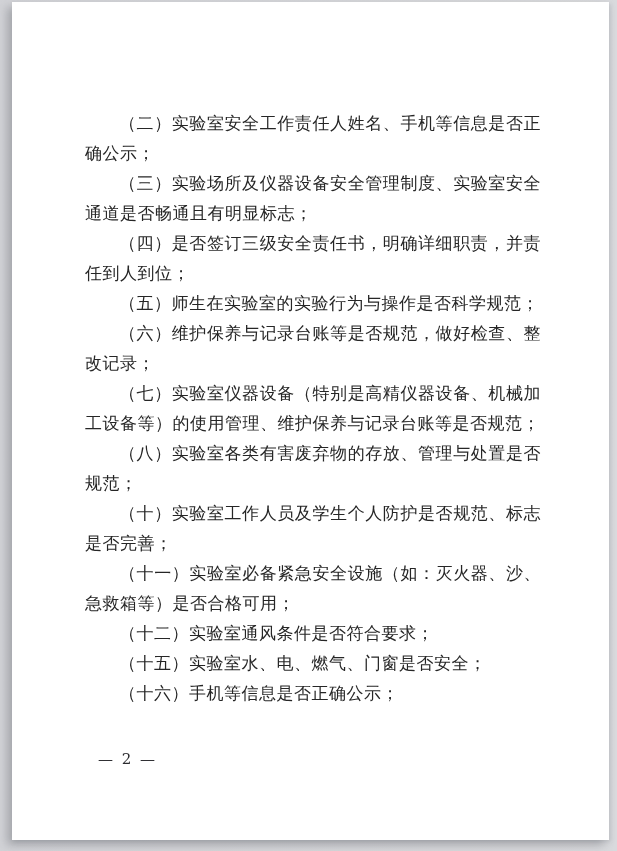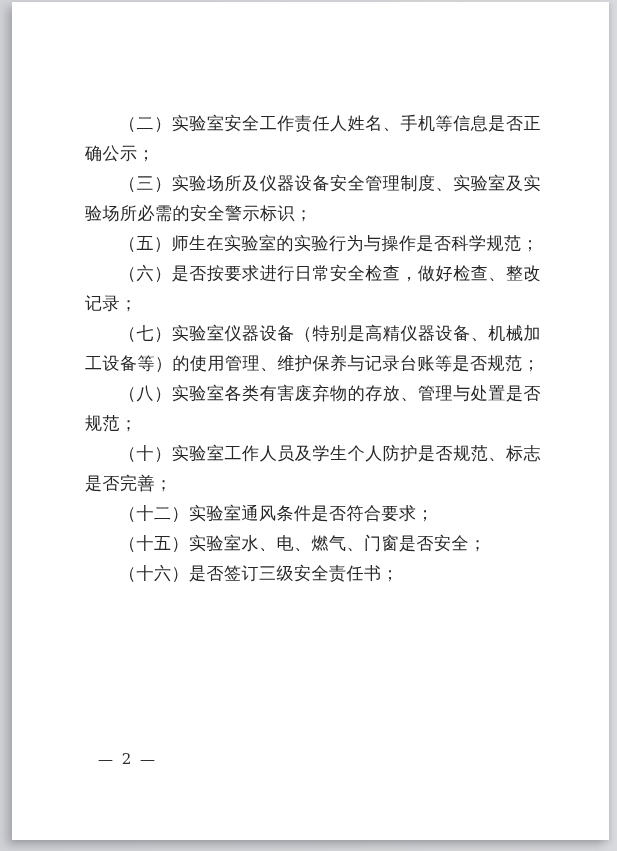--- a/index.html
+++ b/index.html
@@ -51,25 +51,27 @@
     color: #2a2a2e;
   }
 </style>
 </head>
 <body>
 
 <div class="viewer">
   <div class="page">
     <div class="content">
       <p>（二）实验室安全工作责任人姓名、手机等信息是否正确公示；</p>
-      <p>（三）实验场所及仪器设备安全管理制度、实验室及实验场所必需的安全警示标识；</p>
+      <p>（三）实验场所及仪器设备安全管理制度、实验室安全通道是否畅通且有明显标志；</p>
+      <p>（四）是否签订三级安全责任书，明确详细职责，并责任到人到位；</p>
       <p>（五）师生在实验室的实验行为与操作是否科学规范；</p>
-      <p>（六）是否按要求进行日常安全检查，做好检查、整改记录；</p>
+      <p>（六）维护保养与记录台账等是否规范，做好检查、整改记录；</p>
       <p>（七）实验室仪器设备（特别是高精仪器设备、机械加工设备等）的使用管理、维护保养与记录台账等是否规范；</p>
       <p>（八）实验室各类有害废弃物的存放、管理与处置是否规范；</p>
       <p>（十）实验室工作人员及学生个人防护是否规范、标志是否完善；</p>
+      <p>（十一）实验室必备紧急安全设施（如：灭火器、沙、急救箱等）是否合格可用；</p>
       <p>（十二）实验室通风条件是否符合要求；</p>
       <p>（十五）实验室水、电、燃气、门窗是否安全；</p>
-      <p>（十六）是否签订三级安全责任书；</p>
+      <p>（十六）手机等信息是否正确公示；</p>
     </div>
     <div class="footer">— 2 —</div>
   </div>
 </div>
 
 </body></html>

